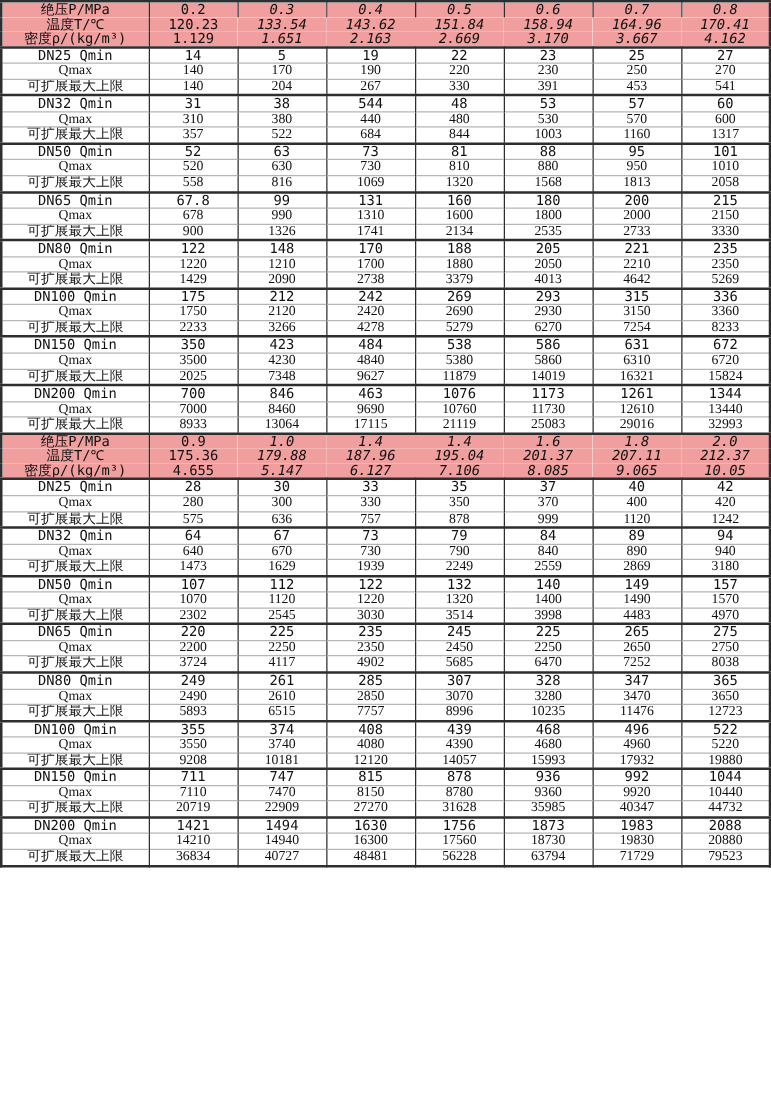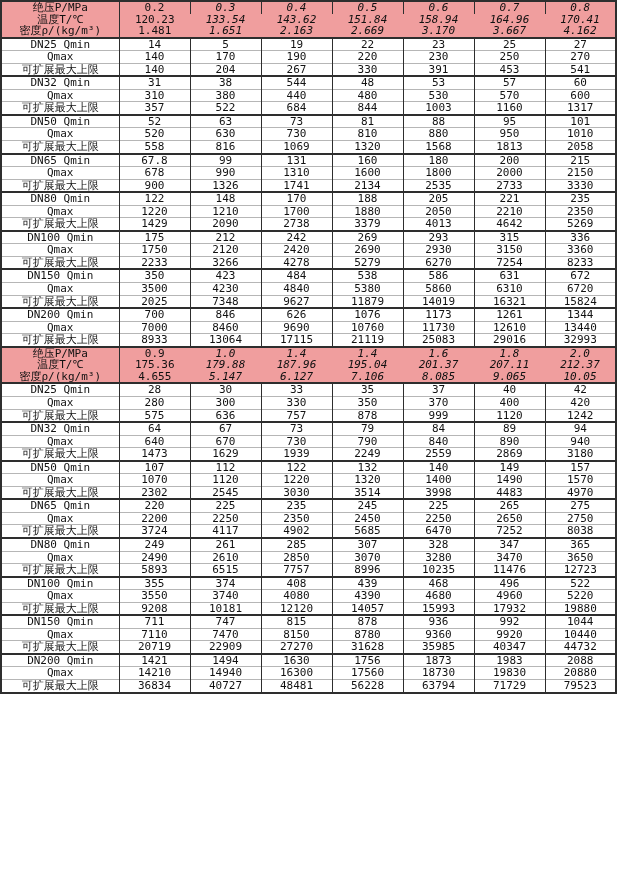--- a/index.html
+++ b/index.html
@@ -25,21 +25,21 @@
   }
   
   td:nth-child(n+2){border-left:1px solid var(--grid-dark,#2e2e2e);}
   
   tr.hdr td{background:var(--header-bg,#f09e9e);}
   tr.hdr td:nth-child(n+3){border-left:none;font-style:italic;}
   
   tr.hdr.with-verticals td:nth-child(n+3){border-left:1px solid var(--grid-dark,#2e2e2e);}
   
   tr.band-start{border-top:2px solid var(--grid-dark,#2e2e2e);}
-  tr.inner-row{border-top:1px solid var(--grid-light,#b6b6b6);}
+  tr.inner-row{border-top:1px solid var(--grid-light,#b6b6b6);font-family:Liberation Serif, serif;}
   td.row-label{letter-spacing:0;}
 </style>
 </head>
 <body>
 
 <table style="--header-bg: #f09e9e; --grid-dark: #2e2e2e; --grid-light: #b6b6b6; --text: #111111;">
   <colgroup>
     <col class="label-col">
     <col class="data-col">
       <col class="data-col">
@@ -65,21 +65,21 @@
         <td>120.23</td>
         <td>133.54</td>
         <td>143.62</td>
         <td>151.84</td>
         <td>158.94</td>
         <td>164.96</td>
         <td>170.41</td>
       </tr>
       <tr class="hdr">
         <td class="row-label">密度ρ/(kg/m³)</td>
-        <td>1.481</td>
+        <td>1.129</td>
         <td>1.651</td>
         <td>2.163</td>
         <td>2.669</td>
         <td>3.170</td>
         <td>3.667</td>
         <td>4.162</td>
       </tr>
       <tr class="band-start">
         <td class="row-label">DN25 Qmin</td>
         <td>14</td>
@@ -287,21 +287,21 @@
         <td>9627</td>
         <td>11879</td>
         <td>14019</td>
         <td>16321</td>
         <td>15824</td>
       </tr>
       <tr class="band-start">
         <td class="row-label">DN200 Qmin</td>
         <td>700</td>
         <td>846</td>
-        <td>626</td>
+        <td>463</td>
         <td>1076</td>
         <td>1173</td>
         <td>1261</td>
         <td>1344</td>
       </tr>
       <tr class="inner-row">
         <td class="row-label">Qmax</td>
         <td>7000</td>
         <td>8460</td>
         <td>9690</td>

